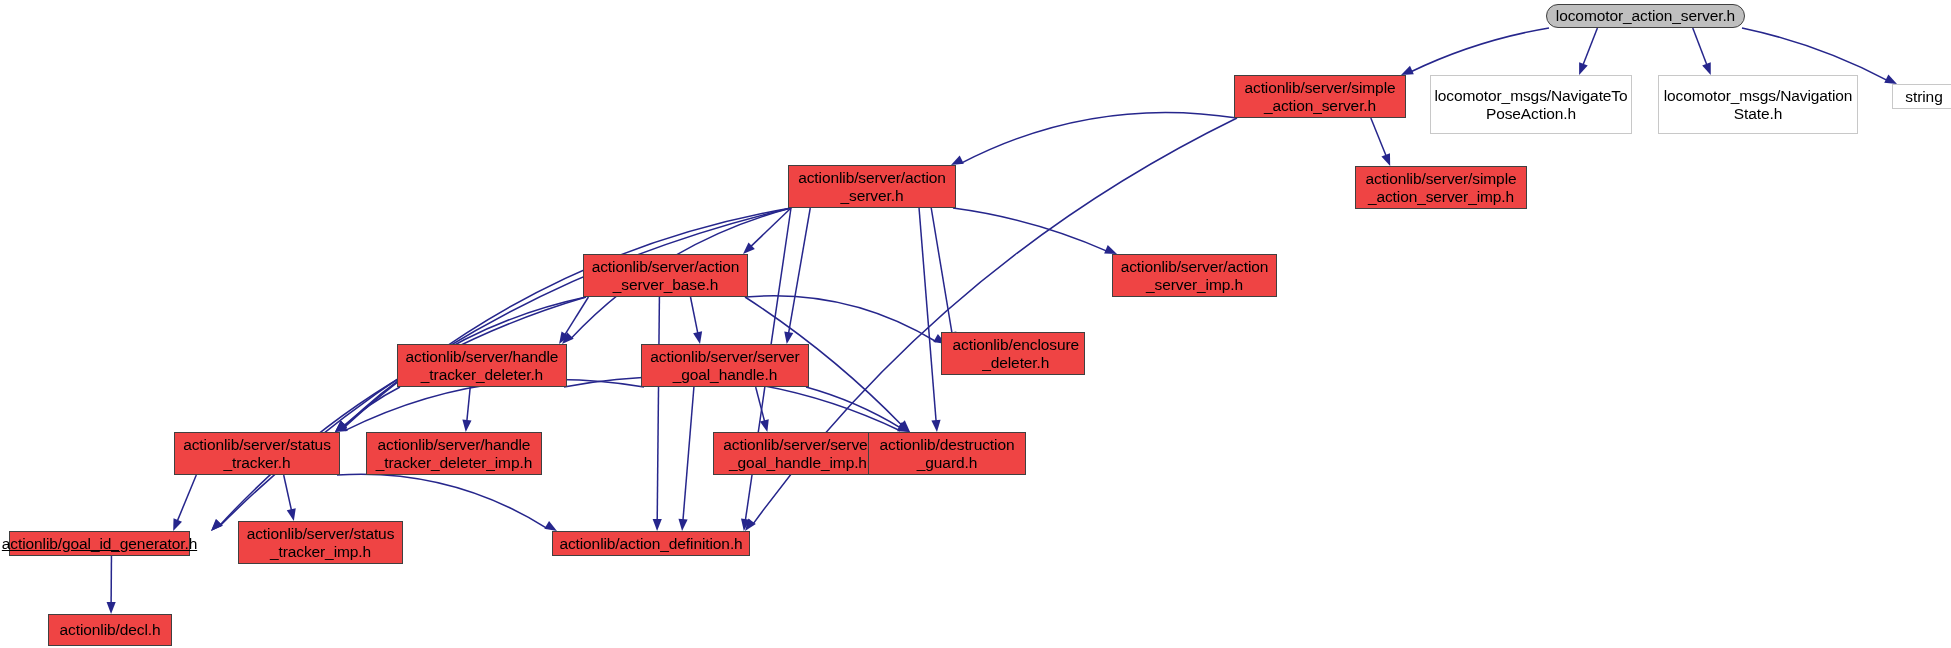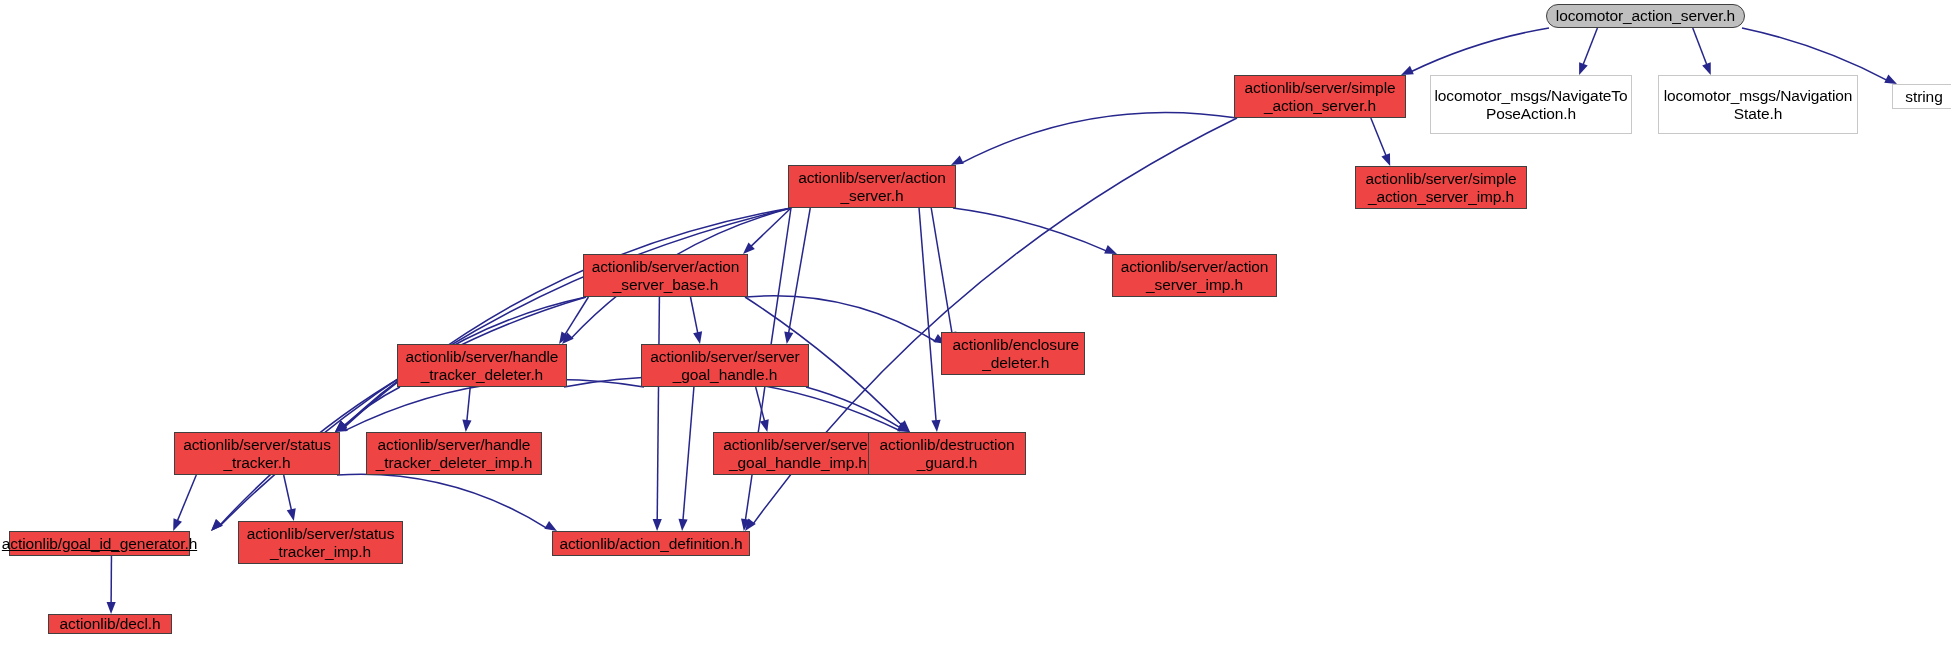--- a/index.html
+++ b/index.html
@@ -158,15 +158,15 @@
       <div class="node-box" style="left: 366px; top: 432px; width: 176px; height: 43px;"><span class="node-label">actionlib/server/handle
 _tracker_deleter_imp.h</span></div>
       <div class="node-box" style="left: 713px; top: 432px; width: 170px; height: 43px;"><span class="node-label">actionlib/server/server
 _goal_handle_imp.h</span></div>
       <div class="node-box" style="left: 868px; top: 432px; width: 158px; height: 43px;"><span class="node-label">actionlib/destruction
 _guard.h</span></div>
       <div class="node-box" style="left: 9px; top: 531px; width: 181px; height: 25px; text-decoration: underline;"><span class="node-label">actionlib/goal_id_generator.h</span></div>
       <div class="node-box" style="left: 238px; top: 521px; width: 165px; height: 43px;"><span class="node-label">actionlib/server/status
 _tracker_imp.h</span></div>
       <div class="node-box" style="left: 552px; top: 531px; width: 198px; height: 25px;"><span class="node-label">actionlib/action_definition.h</span></div>
-      <div class="node-box" style="left: 48px; top: 614px; width: 124px; height: 20px;"><span class="node-label">actionlib/decl.h</span></div>
+      <div class="node-box" style="left: 48px; top: 614px; width: 124px; height: 32px;"><span class="node-label">actionlib/decl.h</span></div>
     </div>
 </div>
 
 </body></html>

